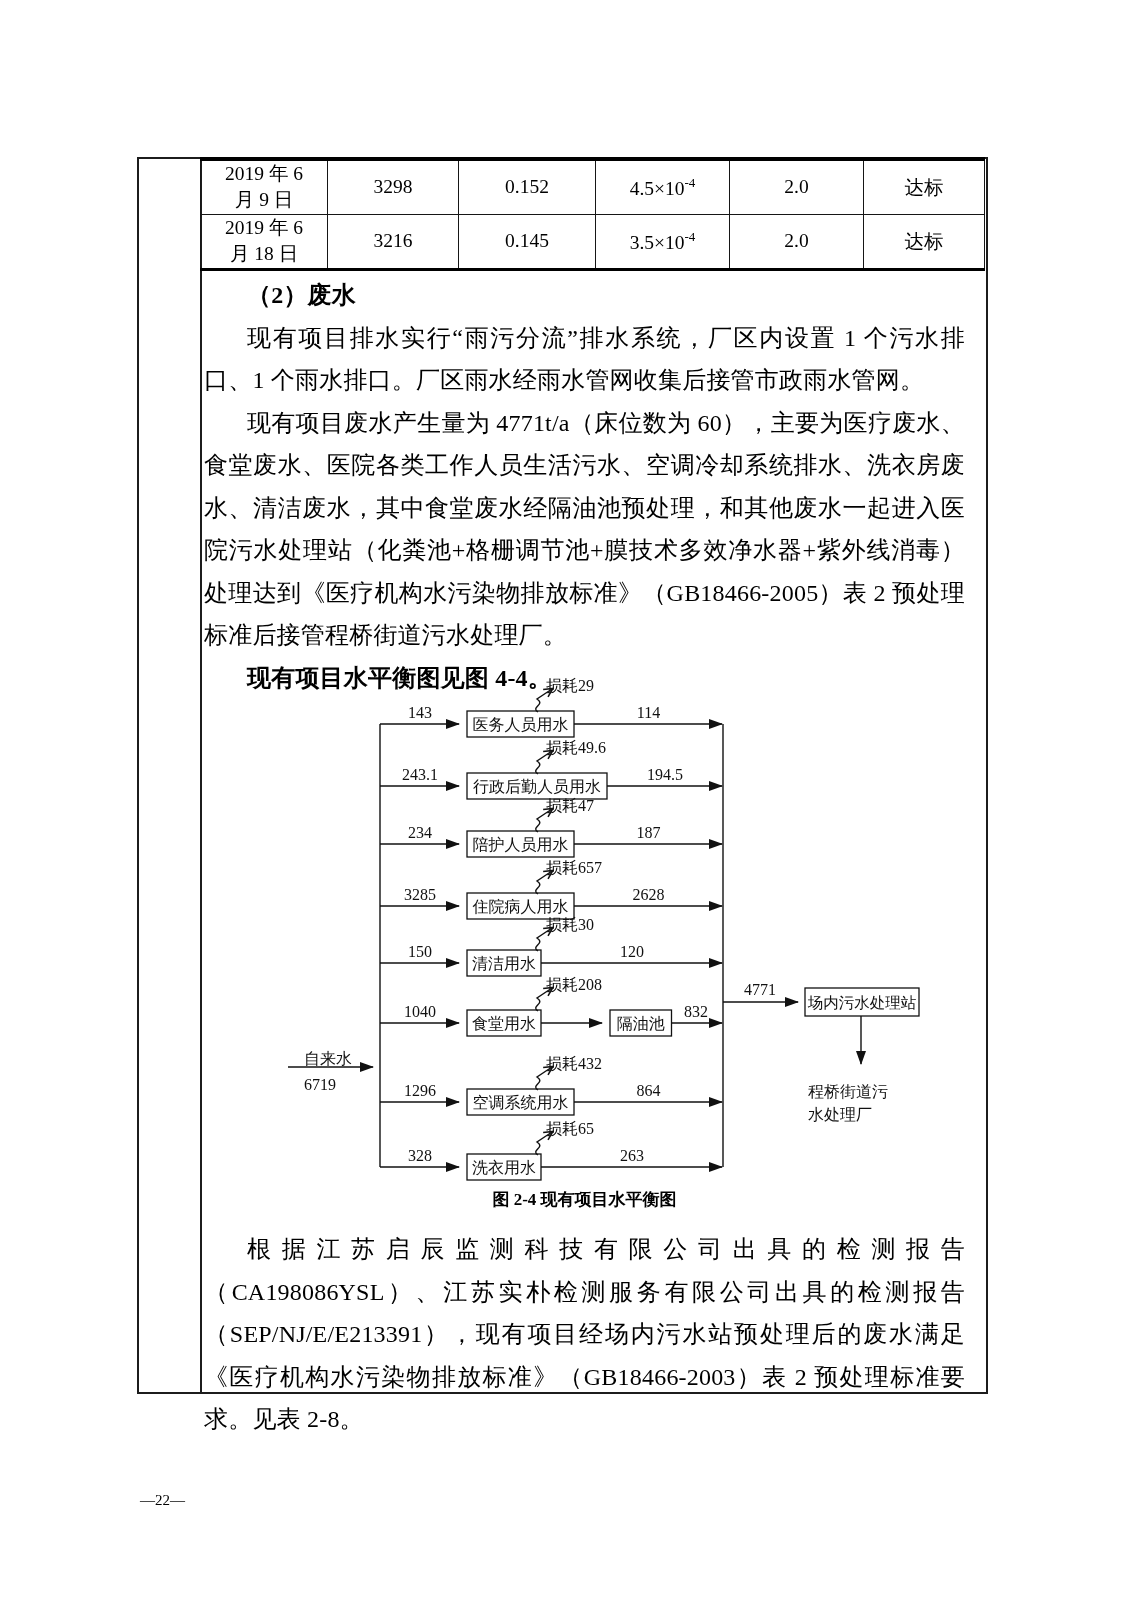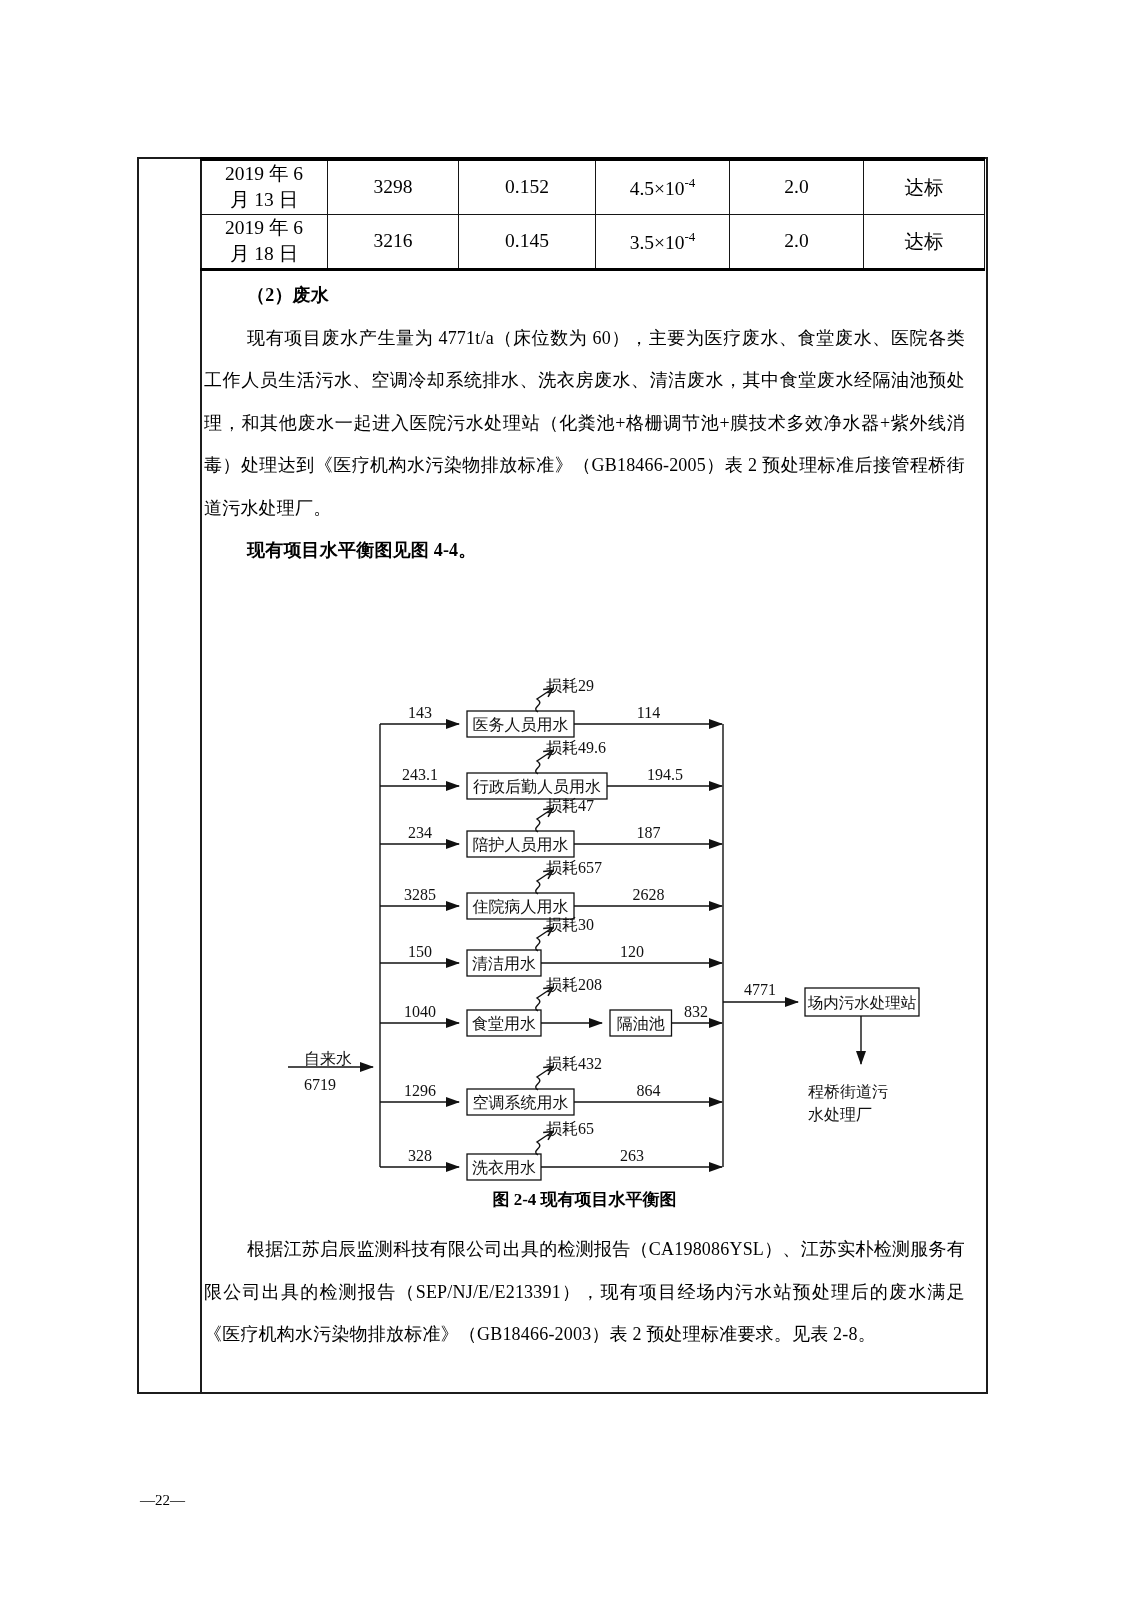--- a/index.html
+++ b/index.html
@@ -13,21 +13,21 @@
          table-layout:fixed;}
   table.datatable td{border:1.6px solid #161616;text-align:center;vertical-align:middle;
          font-size:19.5px;padding:0;}
   table.datatable tr{height:55px;}
   table.datatable tr:first-child td{border-top:4px solid #000;}
   table.datatable tr:last-child td{border-bottom:3px solid #000;}
   td.datecell{line-height:26px;}
   sup{font-size:13px;}
   .textblock1{position:absolute;left:204px;top:274px;width:761px;}
   .textblock2{position:absolute;left:204px;top:1228px;width:761px;}
-  .para{margin:0;font-size:18px;line-height:42.5px;text-align:justify;
+  .para{margin:0;font-size:24px;line-height:42.5px;text-align:justify;
         text-indent:43px;letter-spacing:0.2px;}
   .bold{font-weight:bold;}
   .caption{position:absolute;left:204px;top:1188px;width:761px;text-align:center;
         font-weight:bold;font-size:17px;}
   .figure{position:absolute;left:280px;top:655px;width:680px;height:540px;}
   .figure svg{display:block;}
   .figure text{font-family:"Liberation Serif","DejaVu Serif",serif;}
   .footer{position:absolute;left:140px;top:1492px;font-size:15px;}
 </style>
 </head>
@@ -44,21 +44,21 @@
         <col style="width:131px">
         <col style="width:137px">
       <col style="width:134px">
         <col style="width:134px">
         <col style="width:121px">
     </colgroup>
     <tbody>
         <tr>
       <td class="datecell">
         <span>2019 年 6</span><br>
-        <span>月 13 日</span>
+        <span>月 9 日</span>
       </td>
       <td>3298</td>
       <td>0.152</td>
       <td>
         <span>4.5×10</span><sup>-4</sup>
       </td>
       <td>2.0</td>
       <td>达标</td>
     </tr>
     <tr>
@@ -72,20 +72,21 @@
         <span>3.5×10</span><sup>-4</sup>
       </td>
       <td>2.0</td>
       <td>达标</td>
     </tr>
   </tbody>
     </table>
 
   <div class="textblock1">
     <p class="para bold">（2）废水</p>
+    <p class="para">现有项目排水实行“雨污分流”排水系统，厂区内设置 1 个污水排口、1 个雨水排口。厂区雨水经雨水管网收集后接管市政雨水管网。</p>
     <p class="para">现有项目废水产生量为 4771t/a（床位数为 60），主要为医疗废水、食堂废水、医院各类工作人员生活污水、空调冷却系统排水、洗衣房废水、清洁废水，其中食堂废水经隔油池预处理，和其他废水一起进入医院污水处理站（化粪池+格栅调节池+膜技术多效净水器+紫外线消毒）处理达到《医疗机构水污染物排放标准》（GB18466-2005）表 2 预处理标准后接管程桥街道污水处理厂。</p>
     <p class="para bold">现有项目水平衡图见图 4-4。</p>
   </div>
 
   <div class="figure">
     <svg id="wb-svg" width="680" height="540" viewBox="0 0 680 540">
       <defs>
         <marker id="arrF" viewBox="0 0 14 10" refX="13" refY="5" markerWidth="14" markerHeight="10" markerUnits="userSpaceOnUse" orient="auto">
           <path d="M0,0 L14,5 L0,10 Z" fill="#111"></path>
         </marker>

